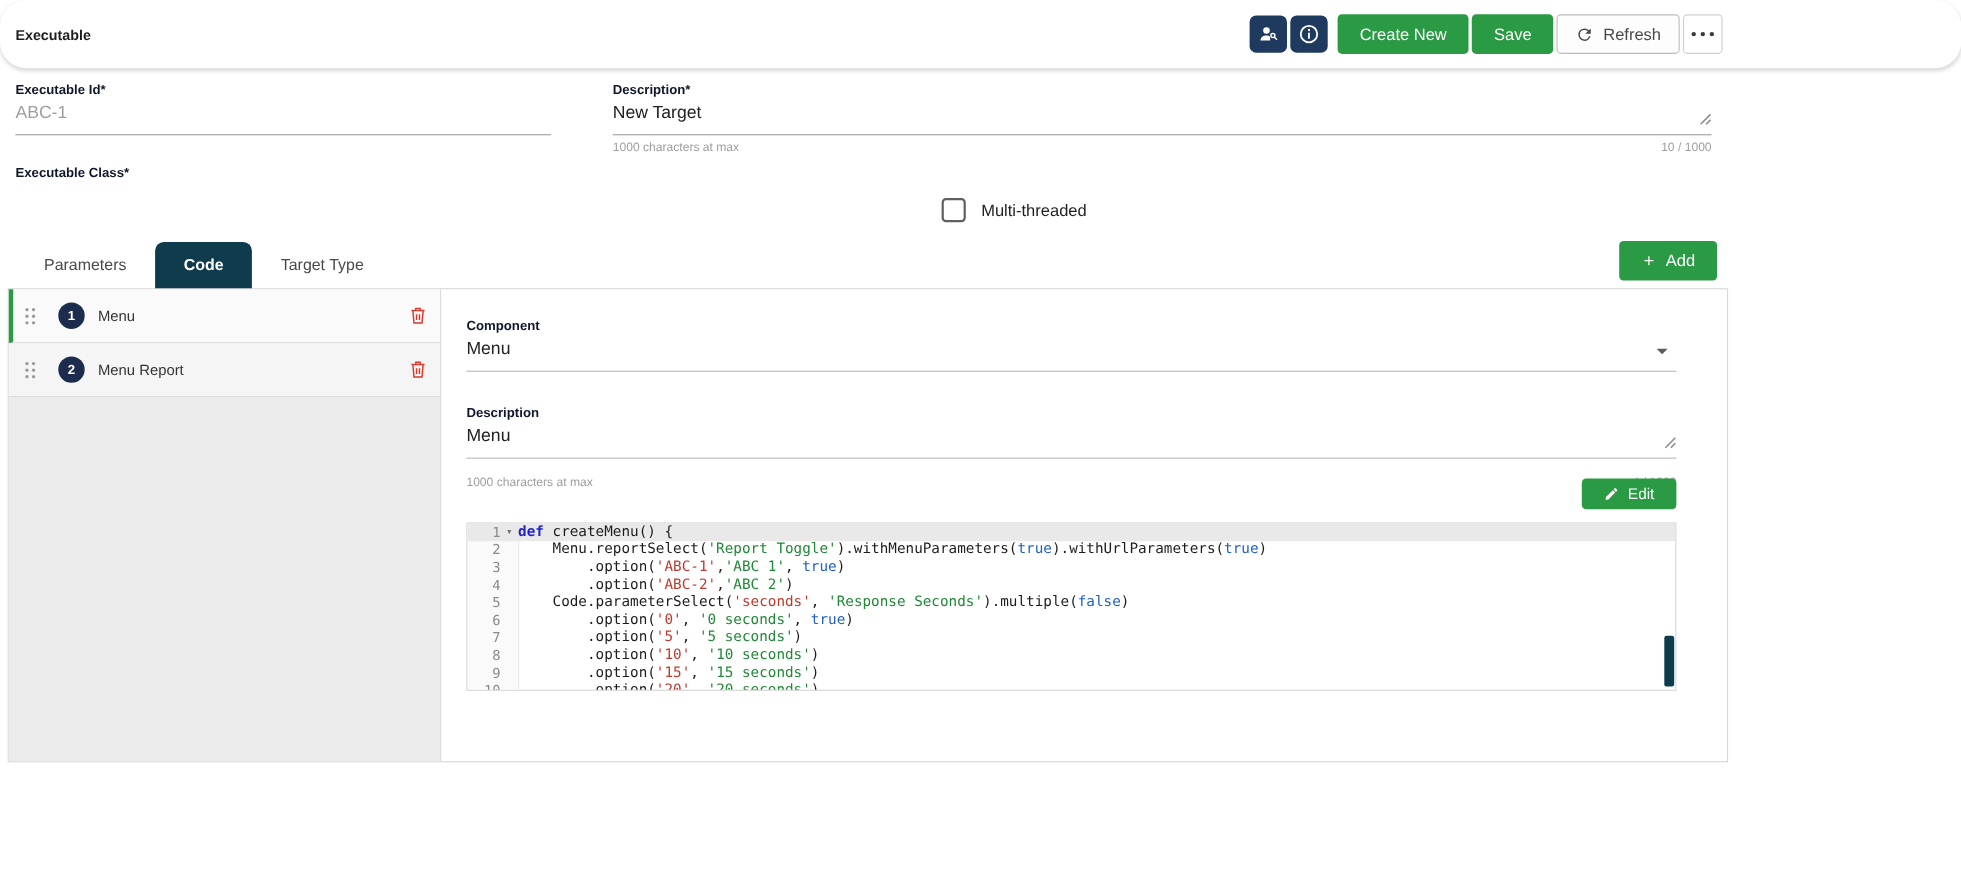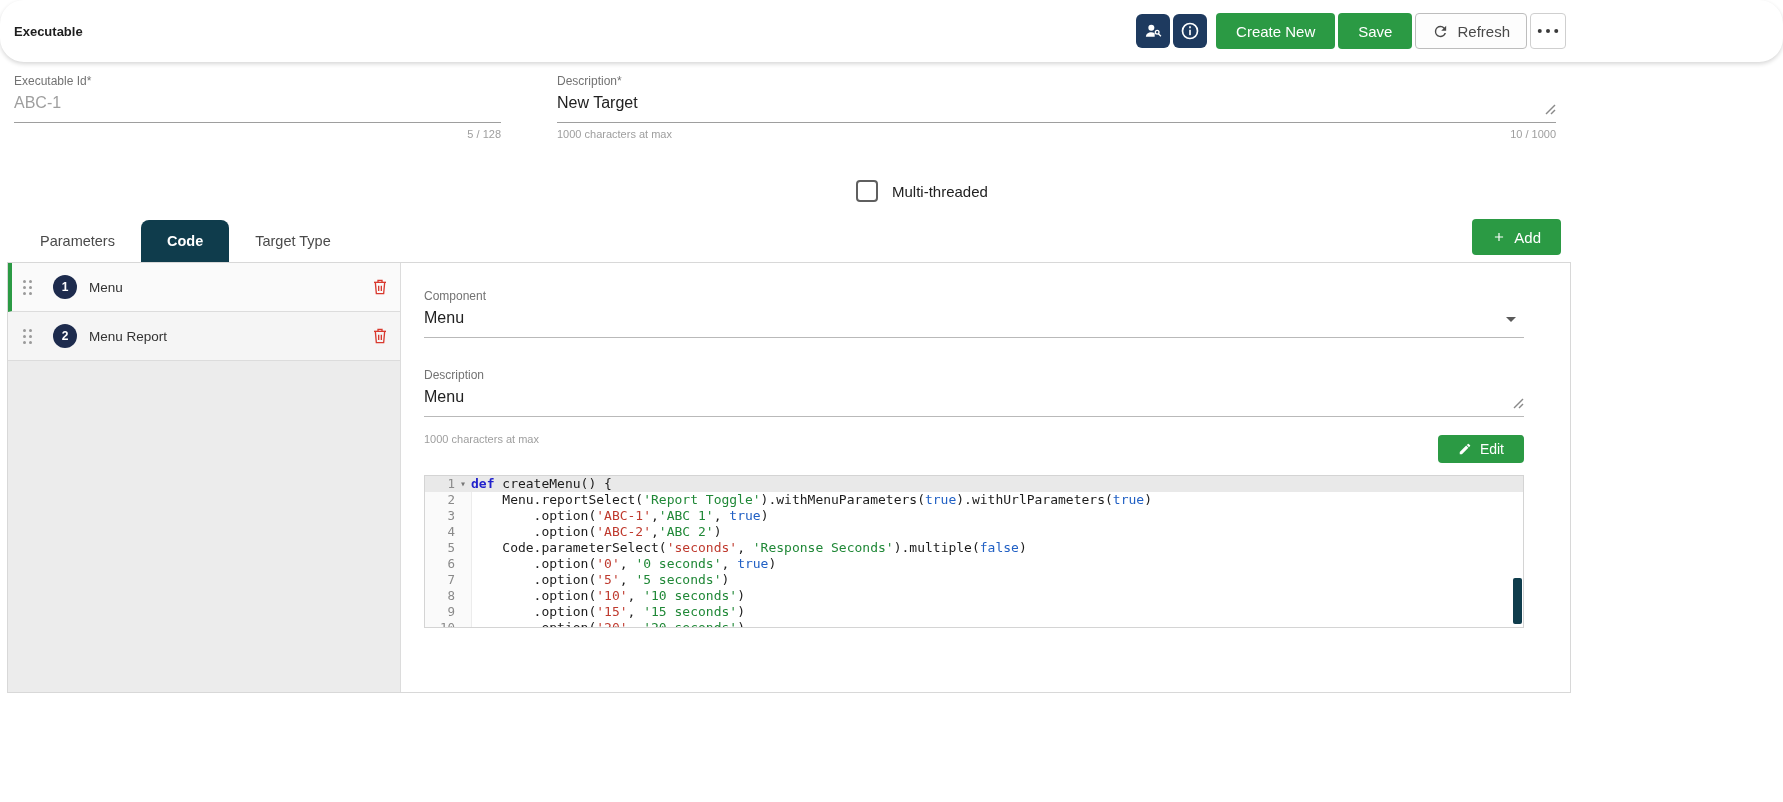--- a/index.html
+++ b/index.html
@@ -20,21 +20,21 @@
   .btn.outline { background:#fdfdfd; color:#4a4a4a; border:1px solid #bdbdbd; padding:0 16px; }
   .more-btn { width:36px; height:36px; background:#fff; border:1px solid #cfcfcf; border-radius:4px;
               display:flex; align-items:center; justify-content:center; cursor:pointer; }
 
   
   .form-row1 { display:flex; gap:56px; padding:12px 227px 0 14px; }
   .form-row2 { display:flex; gap:56px; padding:10px 14px 0 14px; align-items:flex-start; }
   .fcol-a { width:487px; flex:none; }
   .fcol-b { flex:1; }
   .fcol-c { width:738px; flex:none; }
-  .f-label { font-size:12px; color:#737373; margin-bottom:4px; }
+  .f-label { font-size:12px; color:#0f172a; margin-bottom:4px;font-weight:bold; }
   .f-value-row { position:relative; border-bottom:1px solid #9e9e9e; padding:2px 18px 10px 0; min-height:26px; }
   .f-value { font-size:16px; color:#212121; }
   .f-value.ghost { color:#9e9e9e; }
   .caret { position:absolute; right:4px; top:10px; width:0; height:0;
            border-left:5px solid transparent; border-right:5px solid transparent; border-top:5px solid #5a5a5a; }
   .grip { position:absolute; right:0; bottom:3px; }
   .f-meta { display:flex; justify-content:space-between; font-size:11px; color:#9e9e9e; margin-top:5px; }
   .f-meta .only-right { margin-left:auto; }
   .mt-wrap { display:flex; align-items:center; gap:14px; margin:30px 0 0 48px; }
   .checkbox { width:22px; height:22px; border:2px solid #5f5f5f; border-radius:4px; background:#fff; cursor:pointer; }
@@ -131,23 +131,20 @@
     </div>
   </header>
 
   <div class="form-row1">
     <div class="fcol-a">
       <div class="field">
         <div class="f-label">Executable Id*</div>
         <div class="f-value-row">
           <span class="f-value ghost">ABC-1</span>
         </div>
-        <div class="f-meta">
-          <span class="only-right">5 / 128</span>
-        </div>
       </div>
     </div>
     <div class="fcol-b">
       <div class="field">
         <div class="f-label">Description*</div>
         <div class="f-value-row">
           <span class="f-value">New Target</span>
           <span class="grip">
             <svg width="11" height="11" viewBox="0 0 11 11" stroke="#8a8a8a" stroke-width="1.4" fill="none">
               <path d="M10 1L1 10"></path>
@@ -159,20 +156,21 @@
           <span>1000 characters at max</span>
           <span>10 / 1000</span>
         </div>
       </div>
     </div>
   </div>
 
   <div class="form-row2">
     <div class="fcol-c">
       <div class="field">
+        <div class="f-label">Executable Class*</div>
       </div>
     </div>
     <div class="mt-wrap">
       <div class="checkbox"></div>
       <div class="mt-label">Multi-threaded</div>
     </div>
   </div>
 
   <div class="tabs-row">
     <div class="tab">Parameters</div>

